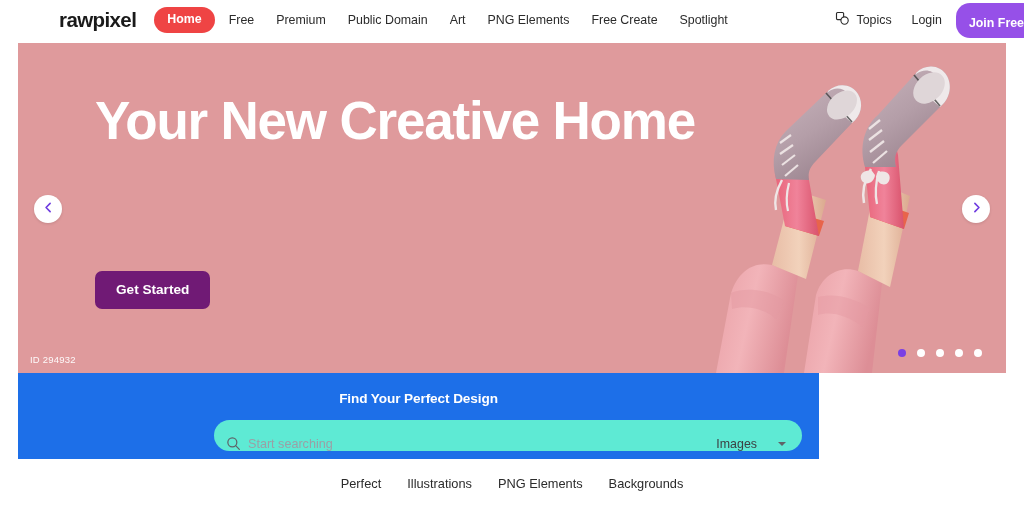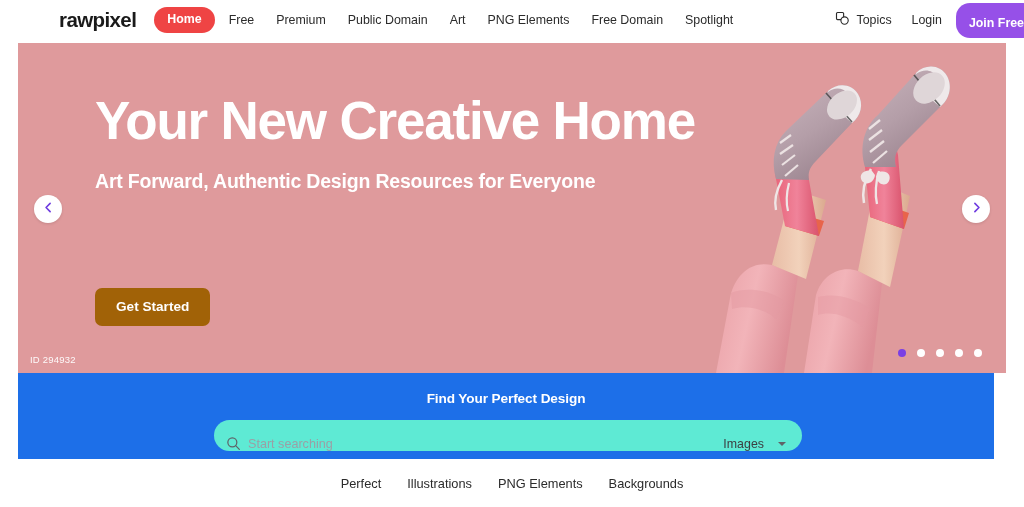--- a/index.html
+++ b/index.html
@@ -176,22 +176,22 @@
     width: 380px;
     font-size: 14.6px;
     font-weight: 700;
     color: #ffffff;
     line-height: 1.42;
   }
 
   .get-started {
     position: absolute;
     left: 77px;
-    top: 245px;
-    background: #a16207;
+    top: 228px;
+    background: #701a75;
     color: #ffffff;
     border: none;
     border-radius: 7px;
     font-size: 13.6px;
     font-weight: 700;
     padding: 11px 21px 12px;
     cursor: pointer;
     font-family: "Liberation Sans", sans-serif;
   }
 
@@ -235,21 +235,21 @@
     background: #ffffff;
     cursor: pointer;
   }
   .dot.active { background: #7b3fe4; }
 
   
   .search-band {
     position: absolute;
     left: 0;
     top: 330px;
-    width: 976px;
+    width: 801px;
     height: 86px;
     background: #1d6fe8;
   }
 
   .band-title {
     text-align: center;
     color: #ffffff;
     font-size: 13.6px;
     font-weight: 700;
     padding-top: 18px;
@@ -283,21 +283,21 @@
     font-size: 12.6px;
     color: #3c4043;
     font-family: "Liberation Sans", sans-serif;
     background: transparent;
   }
   .search-input::placeholder { color: #9aa0a6; }
 
   .type-select {
     display: flex;
     align-items: center;
-    gap: 14px;
+    gap: 21px;
     padding-right: 16px;
     font-size: 12.4px;
     color: #3c4043;
     cursor: pointer;
     white-space: nowrap;
   }
   .caret {
     width: 0; height: 0;
     border-left: 4px solid transparent;
     border-right: 4px solid transparent;
@@ -329,21 +329,21 @@
 
   <div class="logo">rawpixel</div>
 
   <div class="nav-links">
     <div class="nav-link pill">Home</div>
     <div class="nav-link">Free</div>
     <div class="nav-link">Premium</div>
     <div class="nav-link">Public Domain</div>
     <div class="nav-link">Art</div>
     <div class="nav-link">PNG Elements</div>
-    <div class="nav-link">Free Domain</div>
+    <div class="nav-link">Free Create</div>
     <div class="nav-link">Spotlight</div>
   </div>
 
   <div class="nav-right">
 
     <div class="topics-btn">
       <span>
         <svg width="15" height="15" viewBox="0 0 16 16" fill="none">
           <rect x="1.6" y="1.6" width="7.6" height="7.6" rx="1.1" stroke="#2b2b2b" stroke-width="1.2"></rect>
           <circle cx="10.2" cy="10.2" r="3.9" stroke="#2b2b2b" stroke-width="1.2" fill="#fff"></circle>
@@ -452,21 +452,20 @@
 
           <path d="M196 128 C188 126 182 132 186 138 C190 143 198 140 199 132 Z" fill="#efe6e6"></path>
           <path d="M201 130 C209 126 216 131 213 138 C210 144 202 142 200 134 Z" fill="#efe6e6"></path>
         </g>
 
         <rect x="0" y="0" width="26" height="330" fill="#df9a9c" opacity="0.55"></rect>
       </svg>
     </div>
 
     <div class="hero-title">Your New Creative Home</div>
-    <div class="hero-sub">Art Forward, Authentic Design Resources for Everyone</div>
 
     <button class="get-started">Get Started</button>
 
     <div class="id-tag">ID 294932</div>
 
     <div class="arrow left">
       <span>
         <svg width="13" height="13" viewBox="0 0 16 16" fill="none">
           <path d="M10 3 L5 8 L10 13" stroke="#6f3ce0" stroke-width="2" stroke-linecap="round" stroke-linejoin="round"></path>
         </svg>

